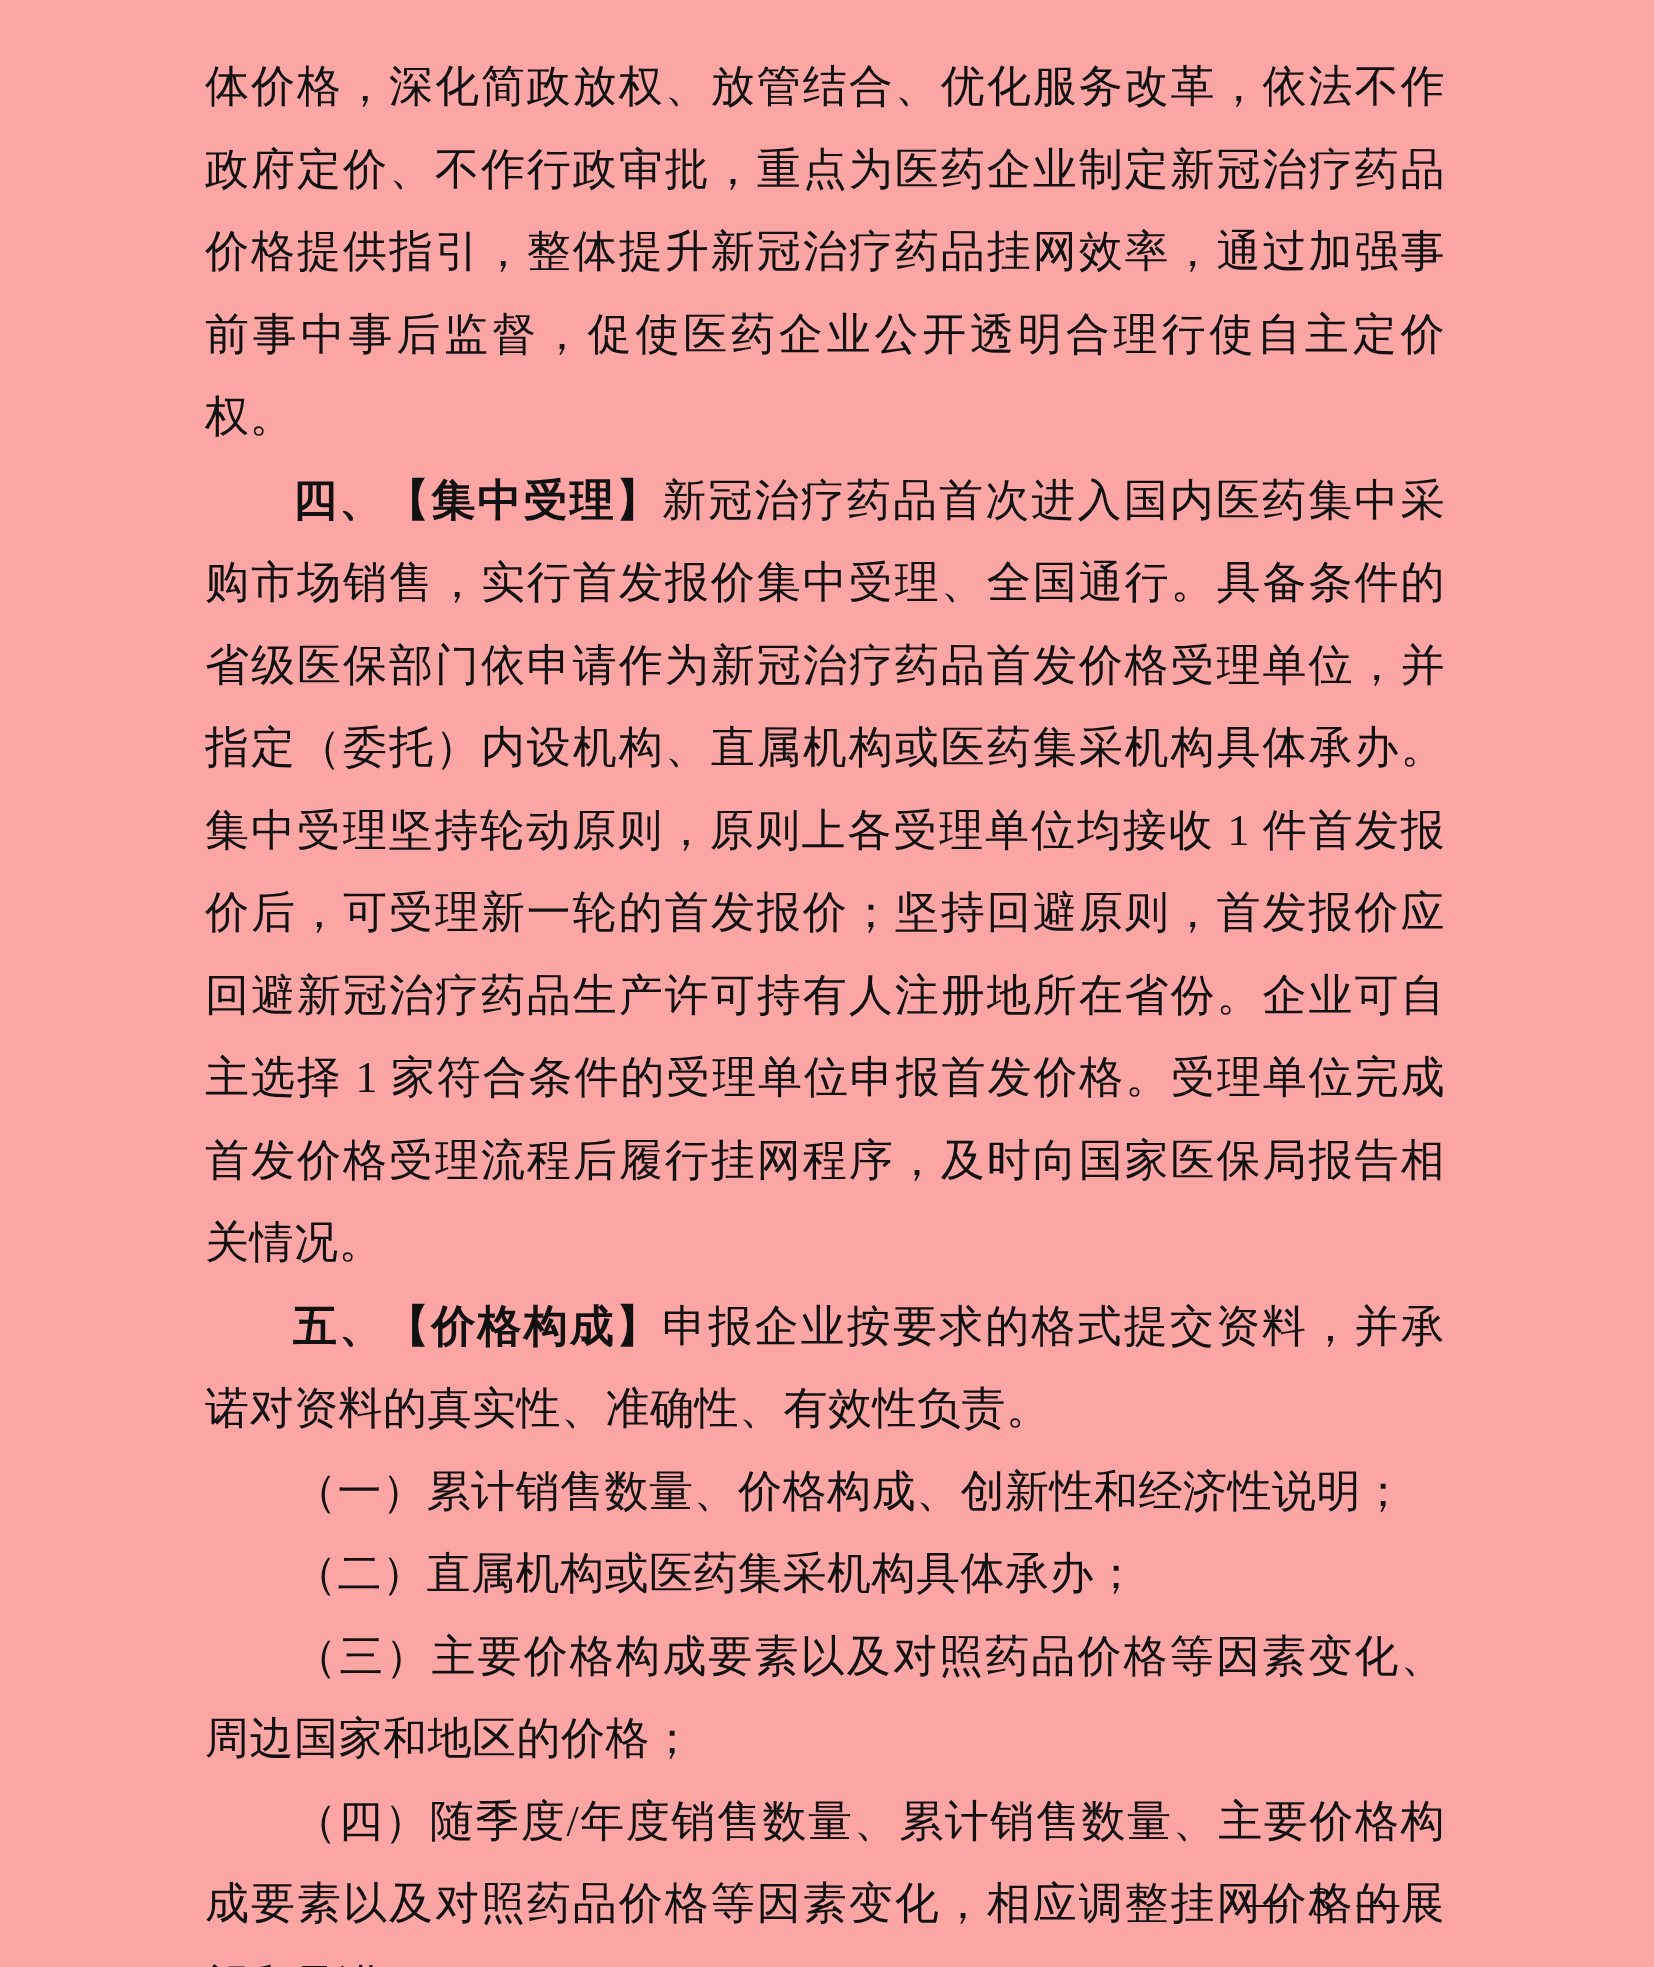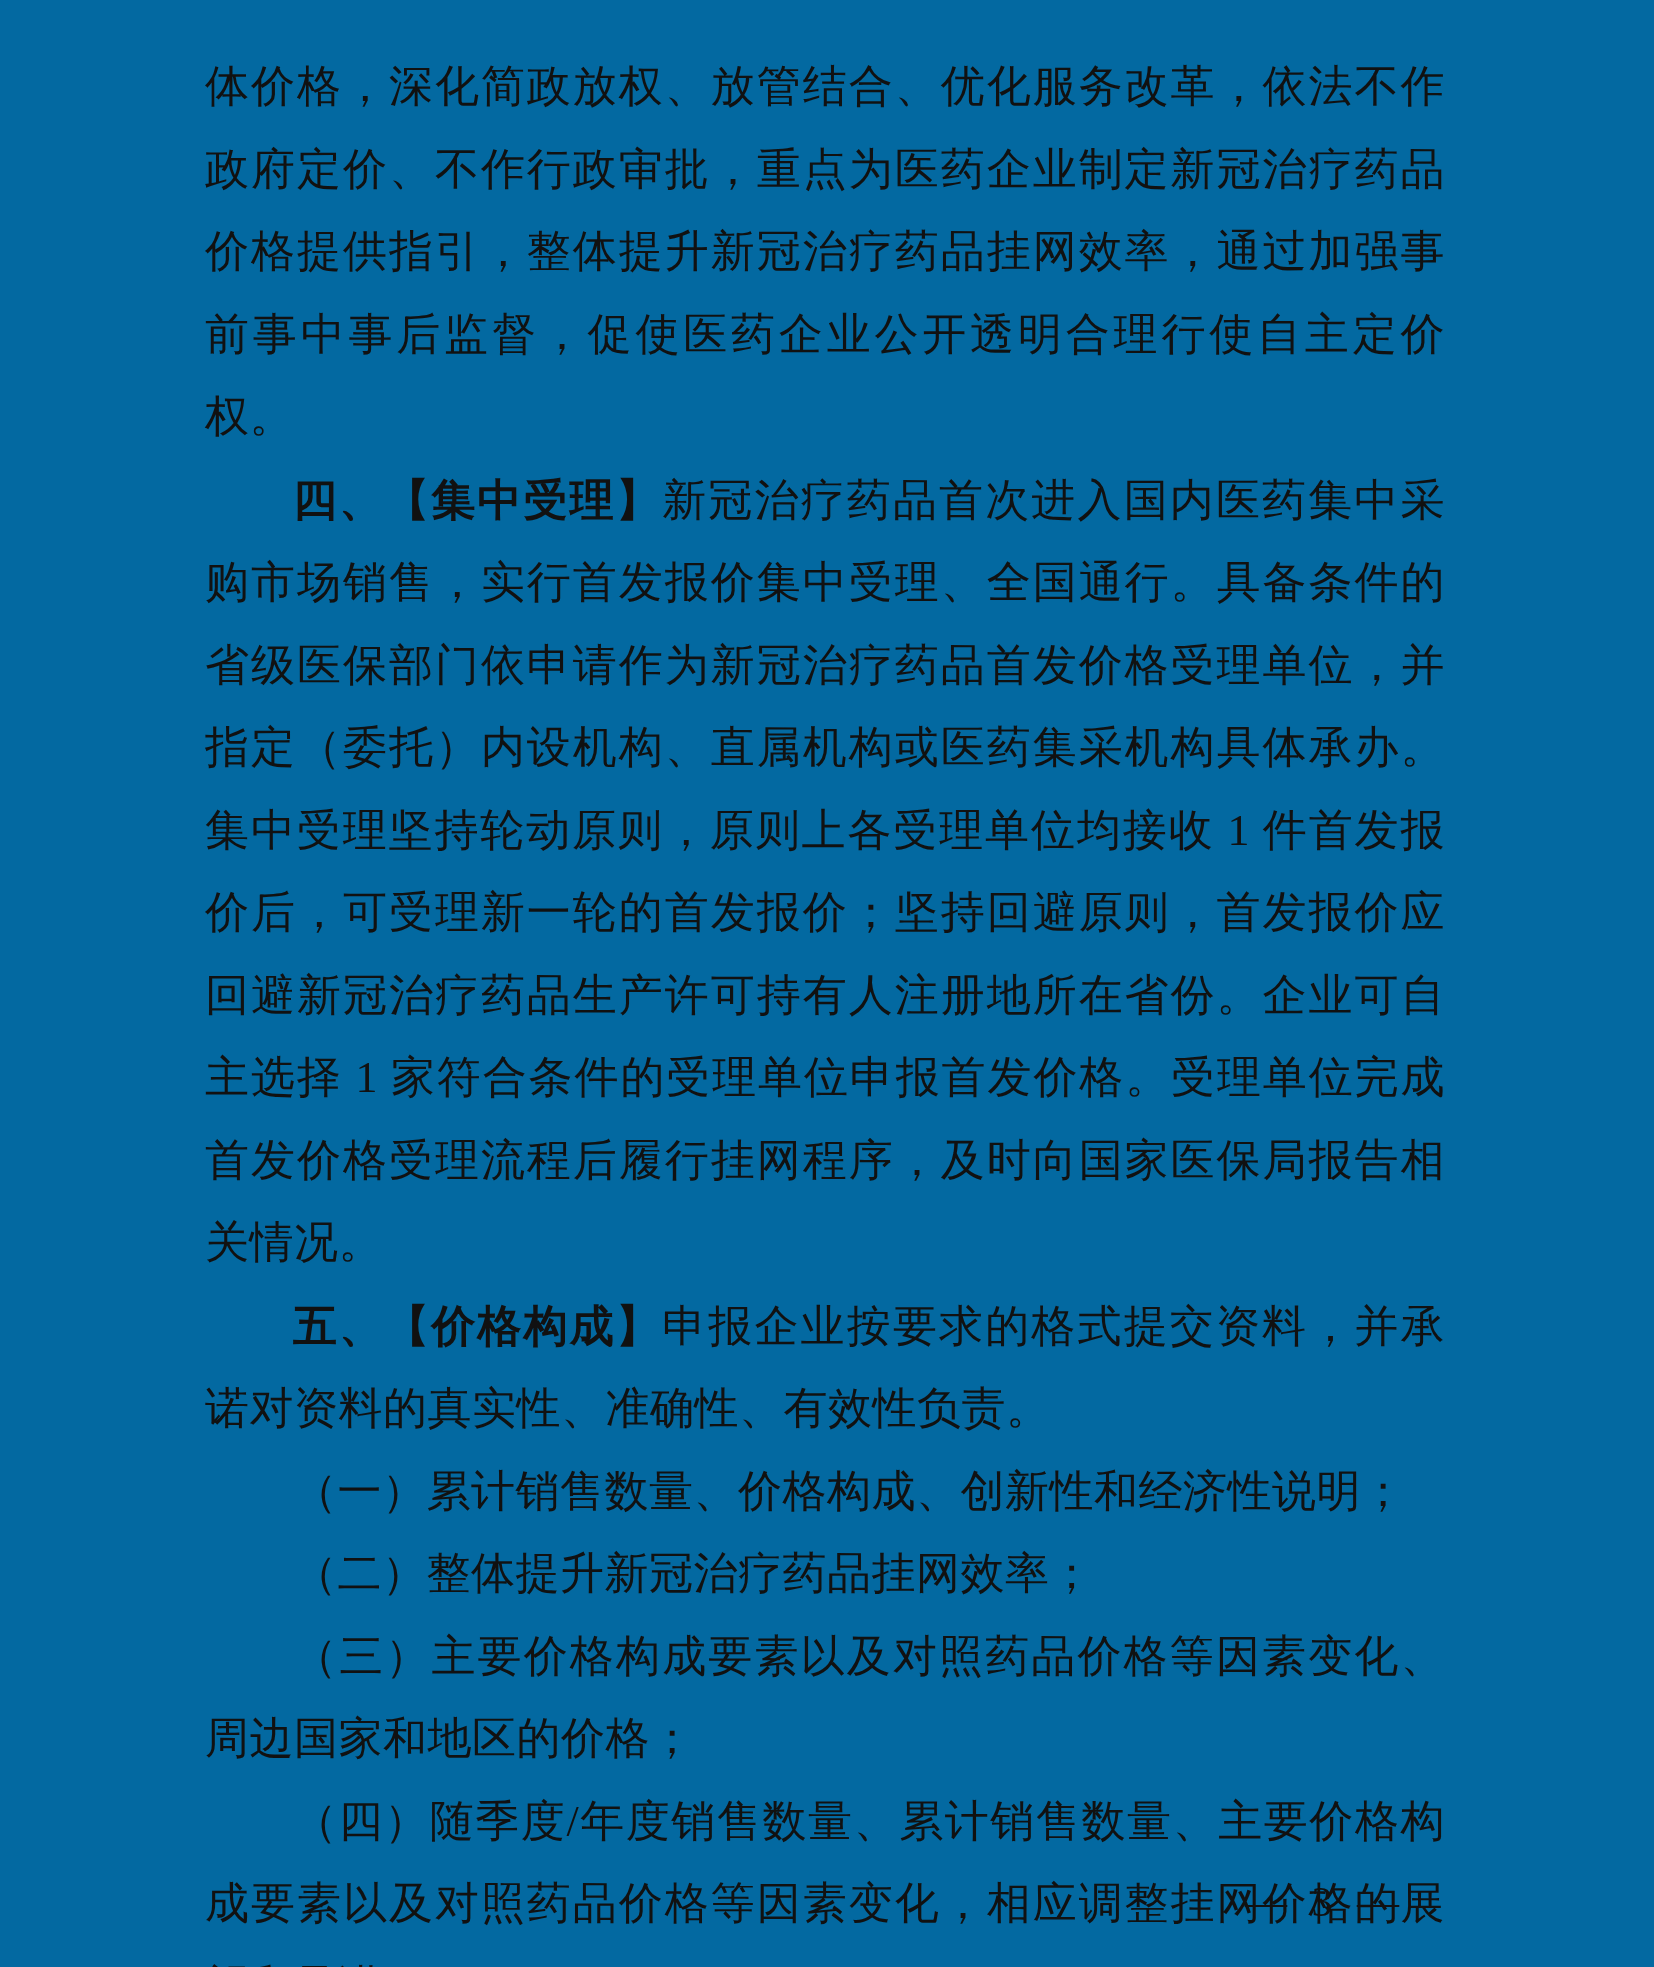--- a/index.html
+++ b/index.html
@@ -4,21 +4,21 @@
 <style>
   html, body {
     margin: 0;
     padding: 0;
     background: #ffffff;
   }
   .page {
     position: relative;
     width: 1654px;
     height: 1967px;
-    background: #0369a1;
+    background: #fca5a5;
     color: #111111;
     font-family: "Liberation Serif", "DejaVu Serif", serif;
     overflow: hidden;
   }
   .content {
     position: absolute;
     top: 0;
     left: 205px;
     width: 1240px;
     padding-top: 46px;
@@ -57,21 +57,21 @@
   <div class="content">
 
     <p class="para no-indent"><span>体价格，深化简政放权、放管结合、优化服务改革，依法不作政府定价、不作行政审批，重点为医药企业制定新冠治疗药品价格提供指引，整体提升新冠治疗药品挂网效率，通过加强事前事中事后监督，促使医药企业公开透明合理行使自主定价权。</span></p>
 
     <p class="para"><span class="lead">四、【集中受理】</span><span>新冠治疗药品首次进入国内医药集中采购市场销售，实行首发报价集中受理、全国通行。具备条件的省级医保部门依申请作为新冠治疗药品首发价格受理单位，并指定（委托）内设机构、直属机构或医药集采机构具体承办。集中受理坚持轮动原则，原则上各受理单位均接收 1 件首发报价后，可受理新一轮的首发报价；坚持回避原则，首发报价应回避新冠治疗药品生产许可持有人注册地所在省份。企业可自主选择 1 家符合条件的受理单位申报首发价格。受理单位完成首发价格受理流程后履行挂网程序，及时向国家医保局报告相关情况。</span></p>
 
     <p class="para"><span class="lead">五、【价格构成】</span><span>申报企业按要求的格式提交资料，并承诺对资料的真实性、准确性、有效性负责。</span></p>
 
     <p class="para">（一）累计销售数量、价格构成、创新性和经济性说明；</p>
 
-    <p class="para">（二）整体提升新冠治疗药品挂网效率；</p>
+    <p class="para">（二）直属机构或医药集采机构具体承办；</p>
 
     <p class="para">（三）主要价格构成要素以及对照药品价格等因素变化、周边国家和地区的价格；</p>
 
     <p class="para">（四）随季度/年度销售数量、累计销售数量、主要价格构成要素以及对照药品价格等因素变化，相应调整挂网价格的展望和承诺。</p>
 
   </div>
 
   <div class="footer"><span>— 3 —</span></div>
 </div>
 

